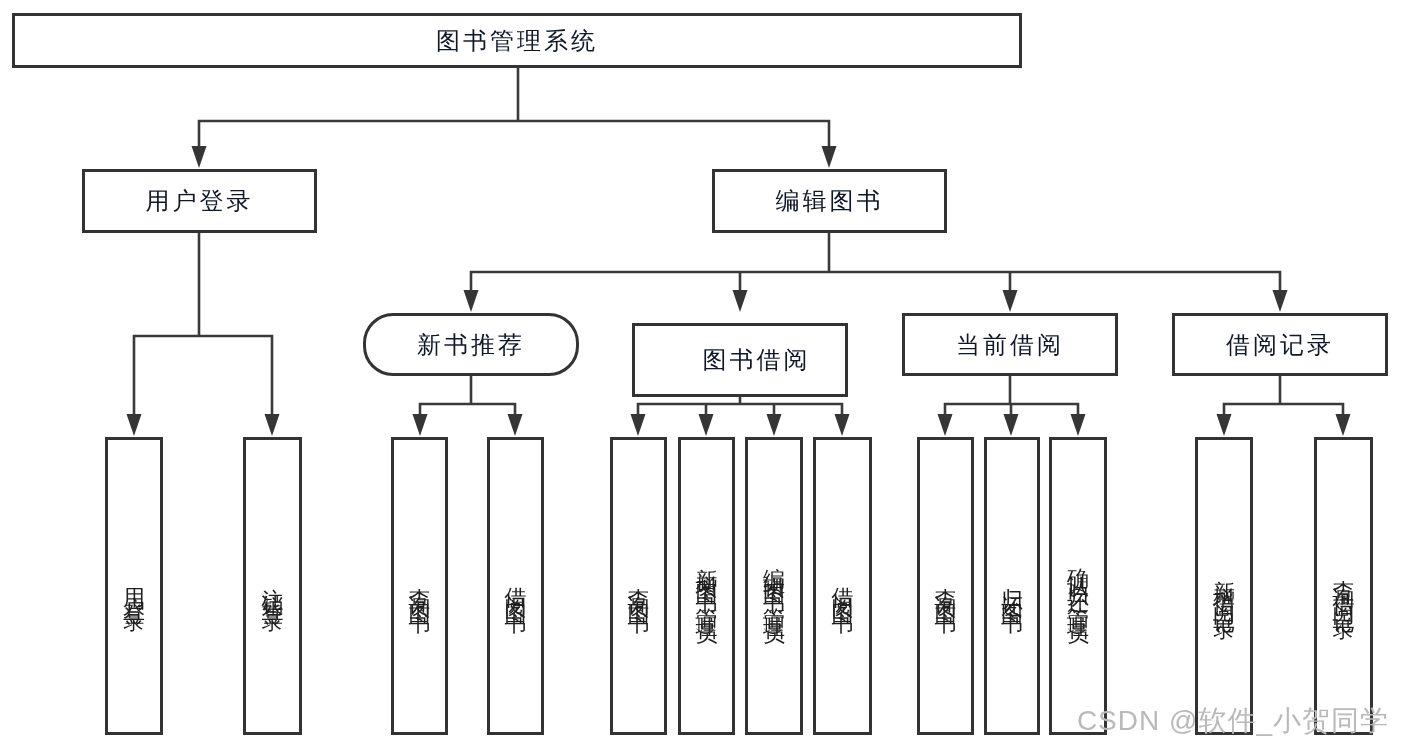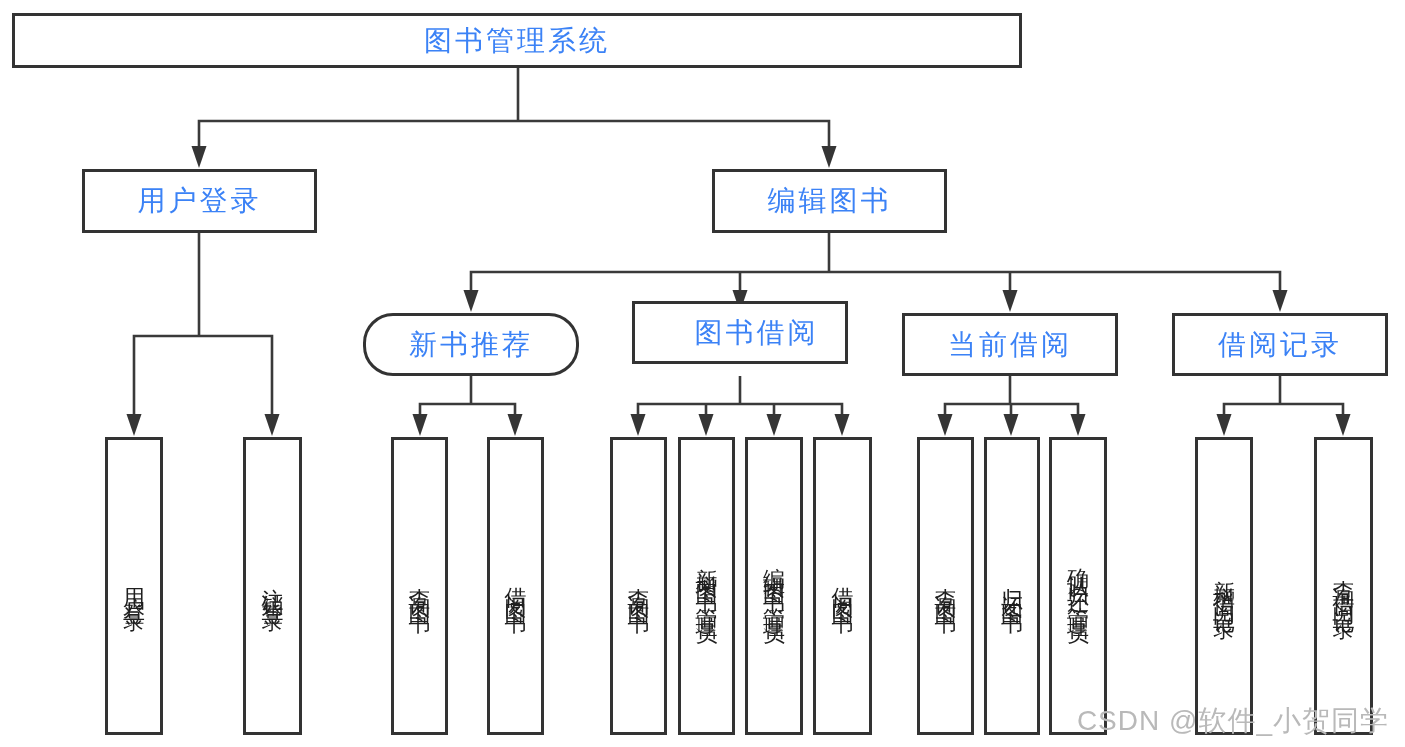--- a/index.html
+++ b/index.html
@@ -27,23 +27,23 @@
     position: absolute;
     box-sizing: border-box;
     border: 3px solid #333333;
     background: #ffffff;
     display: flex;
     align-items: center;
     justify-content: center;
     z-index: 2;
   }
   .hlabel {
-    font-size: 28px;
+    font-size: 24px;
     letter-spacing: 3px;
-    color: #3b82f6;
+    color: #0f172a;
     white-space: nowrap;
   }
   .vlabel {
     writing-mode: vertical-rl;
     text-orientation: mixed;
     font-size: 22px;
     letter-spacing: 8px;
     color: #1f1f1f;
     line-height: 1;
     white-space: nowrap;
@@ -120,21 +120,21 @@
   <div class="node" style="left:82px; top:169px; width:235px; height:64px;">
     <span class="hlabel">用户登录</span>
   </div>
   <div class="node" style="left:712px; top:169px; width:235px; height:64px;">
     <span class="hlabel">编辑图书</span>
   </div>
 
   <div class="node" style="left:363px; top:313px; width:216px; height:63px;border-radius:30px;">
     <span class="hlabel">新书推荐</span>
   </div>
-  <div class="node" style="left:632px; top:301px; width:216px; height:63px;padding-left:33px;">
+  <div class="node" style="left:632px; top:323px; width:216px; height:74px;padding-left:33px;">
     <span class="hlabel">图书借阅</span>
   </div>
   <div class="node" style="left:902px; top:313px; width:216px; height:63px;">
     <span class="hlabel">当前借阅</span>
   </div>
   <div class="node" style="left:1172px; top:313px; width:216px; height:63px;">
     <span class="hlabel">借阅记录</span>
   </div>
 
   <div class="node" style="left:105px; top:437px; width:58px; height:298px;">

